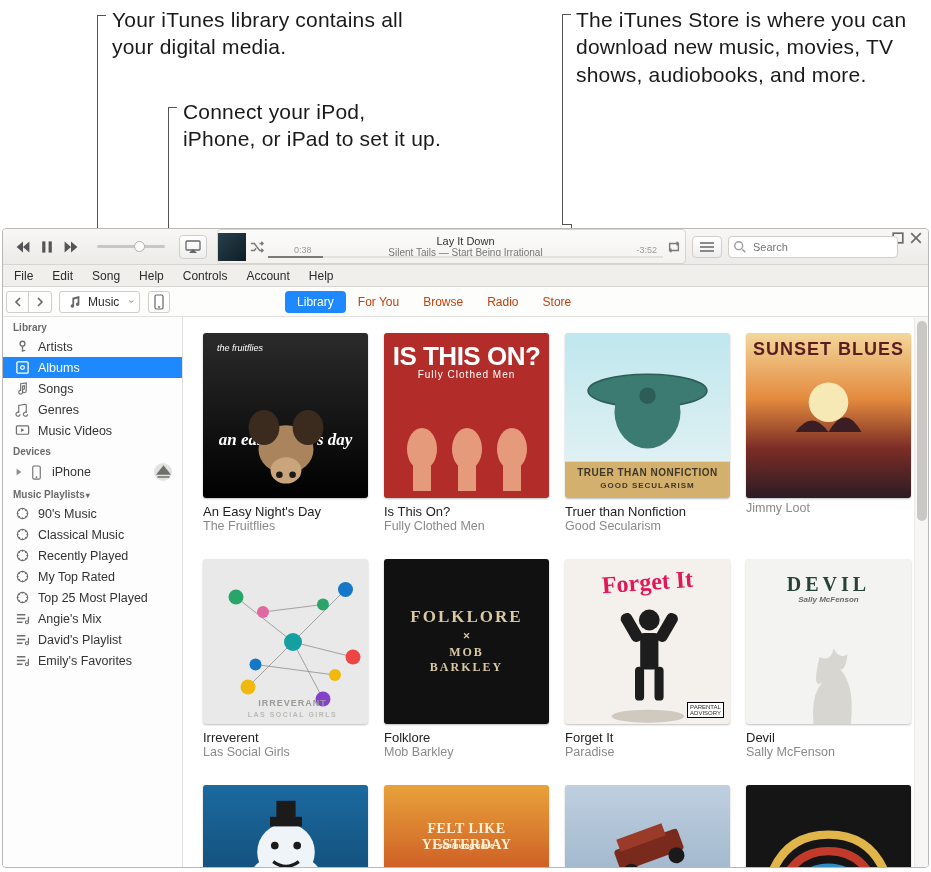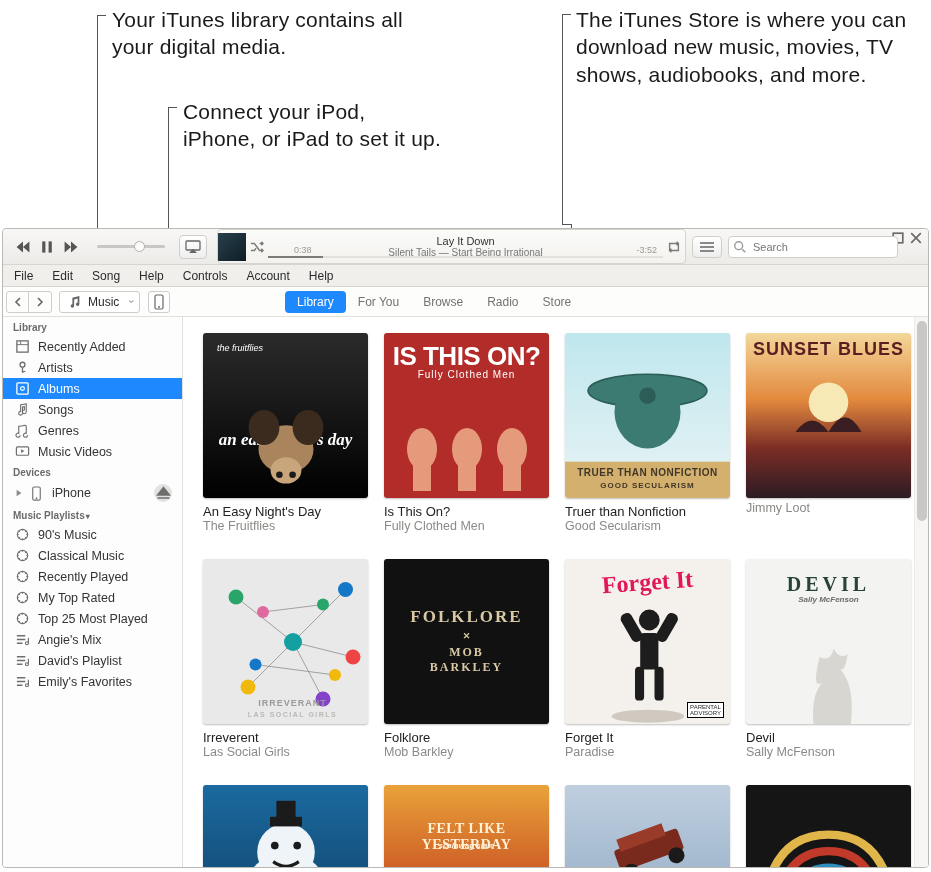--- a/index.html
+++ b/index.html
@@ -43,21 +43,21 @@
   .menubar span { padding: 2px 9px; cursor:default;}
 
   .toolbar { height: 30px; display:flex; align-items:center; background:#fdfdfb; border-bottom:1px solid #e1e0dd;}
   .nav-btns { display:flex; margin:0 3px; border:1px solid #cfceca; border-radius:3px;}
   .nav-btns span{ width:22px; height:20px; display:flex;align-items:center;justify-content:center; border-right:1px solid #cfceca;} .nav-btns span:last-child{border-right:none;}
   .media-select { margin-left:4px; border:1px solid #cfceca; border-radius:3px; height:22px; display:flex; align-items:center; padding:0 20px 0 8px; position:relative; font-size:12px; background:#fff;}
   .media-select:after{ content:"›"; position:absolute; right:6px; transform:rotate(90deg); color:#888; font-size:10px;}
   .media-select svg{ width:14px;height:14px; margin-right:6px;}
   .dev-btn{ margin-left:8px; width:22px; height:22px; border:1px solid #cfceca; border-radius:3px; display:flex;align-items:center;justify-content:center; background:#fff;}
   .tabbar { flex:1; display:flex; align-items:center; justify-content:center; gap:0px;}
-  .tabbar span{ padding: 4px 12px; font-size:12px; color:#737373; cursor:pointer; border-radius:4px;}
+  .tabbar span{ padding: 4px 12px; font-size:12px; color:#c2410c; cursor:pointer; border-radius:4px;}
   .tabbar span.sel{ background:#1e88ff; color:#fff;}
   .tabbar-spacer{ width:230px;}
 
   .body { display:flex; height: calc(100% - 36px - 22px - 30px);}
   .sidebar { width:180px; border-right:1px solid #e1e0dd; background:#fdfdfd; overflow:hidden;}
   .sb-head { font-size:10px; font-weight:700; color:#6b6b6b; padding: 5px 10px 3px;}
   .sb-item { display:flex; align-items:center; gap:8px; padding: 3px 10px 3px 12px; font-size:12.5px; color:#333; cursor:pointer;}
   .sb-item svg { width:15px; height:15px; color:#6f6f6f;}
   .sb-item.sel{ background:#1e88ff; color:#fff;} .sb-item.sel svg{ color:#fff;}
   .sb-eject { margin-left:auto; width:18px;height:18px; border-radius:50%; background:#e2e2e0; display:flex;align-items:center;justify-content:center;}
@@ -230,27 +230,20 @@
       <span>Radio</span>
       <span>Store</span>
     </div>
     <div class="tabbar-spacer"></div>
   </div>
 
   <div class="body">
 
     <div class="sidebar">
       <div class="sb-head">Library</div>
-      <div class="sb-item">
-          <svg viewBox="0 0 16 16">
-            <rect x="2" y="2" width="12" height="12" fill="none" stroke="currentColor" stroke-width="1.4"></rect>
-            <path d="M2 6 h12 M6 2 v4" stroke="currentColor" stroke-width="1"></path>
-          </svg>
-          <span>Recently Added</span>
-        </div>
       <div class="sb-item">
           <svg viewBox="0 0 16 16">
             <circle cx="8" cy="5" r="2.6" fill="none" stroke="currentColor" stroke-width="1.4"></circle>
             <path d="M8 8 v5 l3 -1" fill="none" stroke="currentColor" stroke-width="1.4"></path>
           </svg>
           <span>Artists</span>
         </div>
       <div class="sb-item sel">
           <svg viewBox="0 0 16 16">
             <rect x="2" y="2" width="12" height="12" rx="1" fill="none" stroke="currentColor" stroke-width="1.4"></rect>

